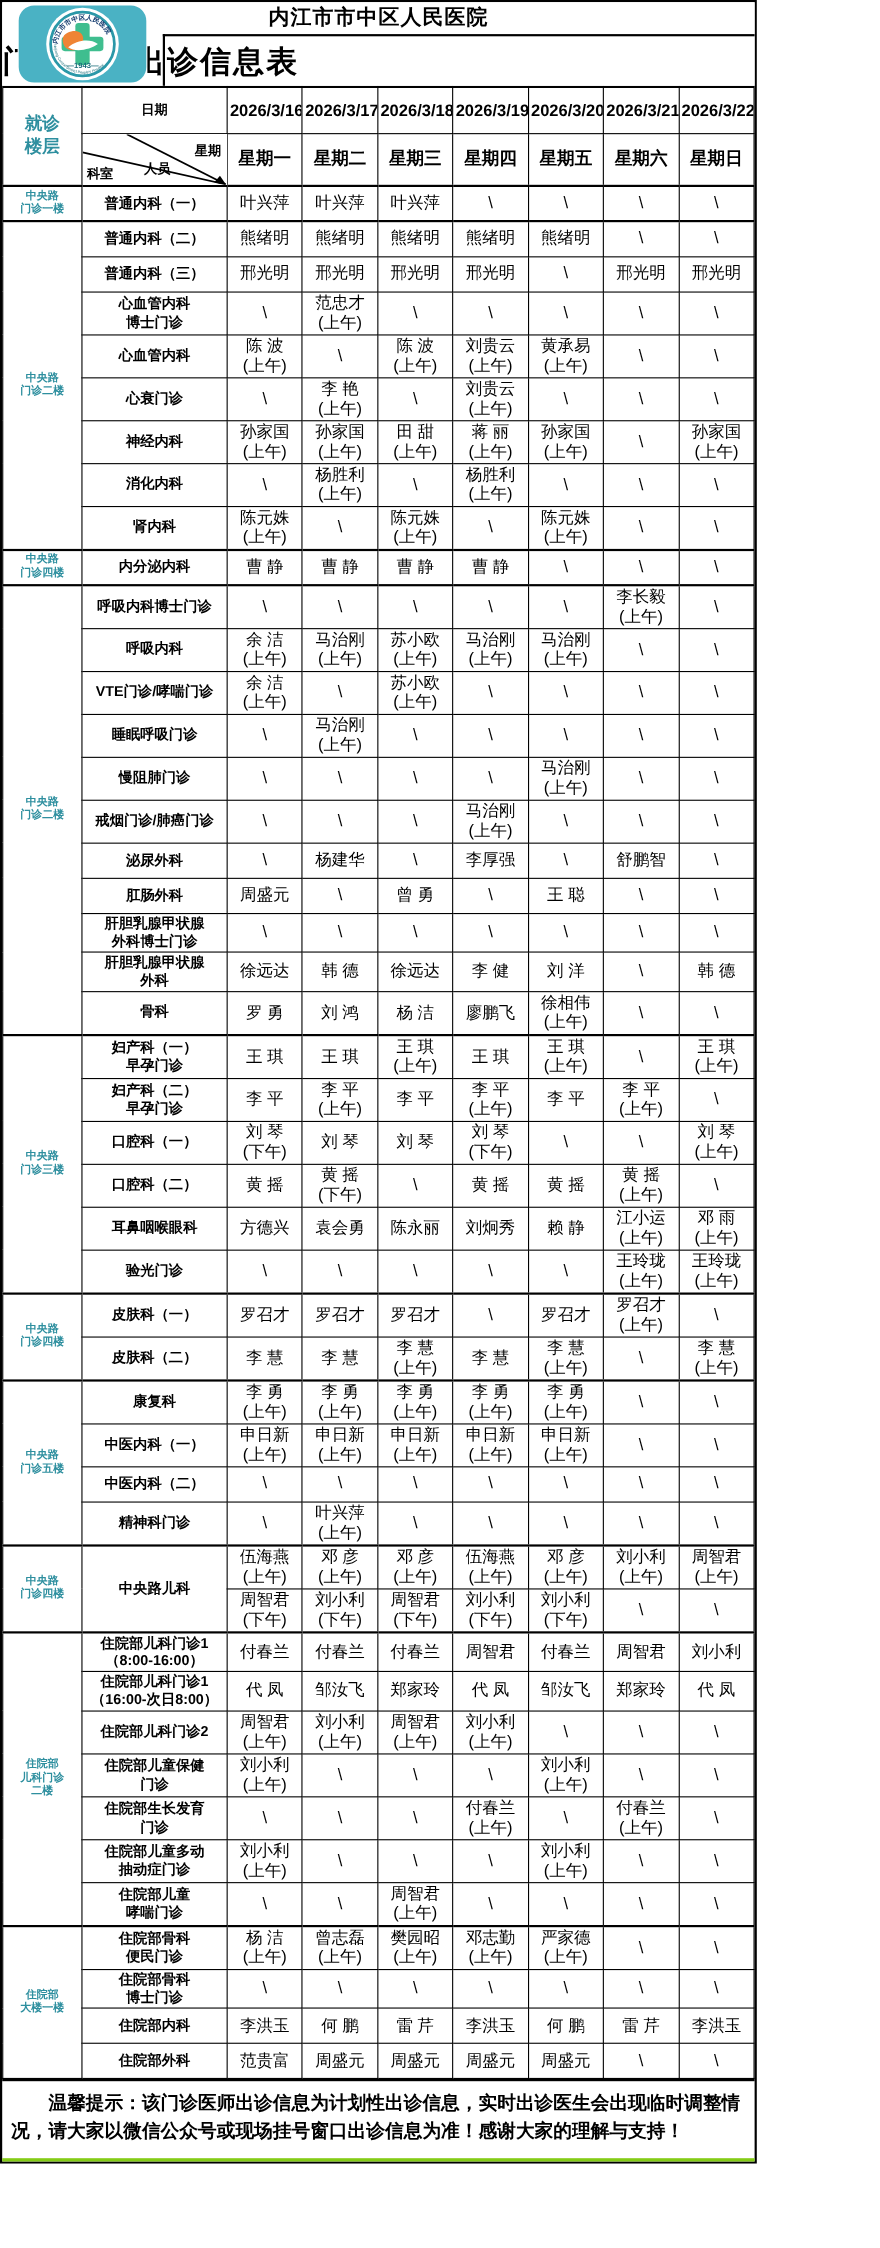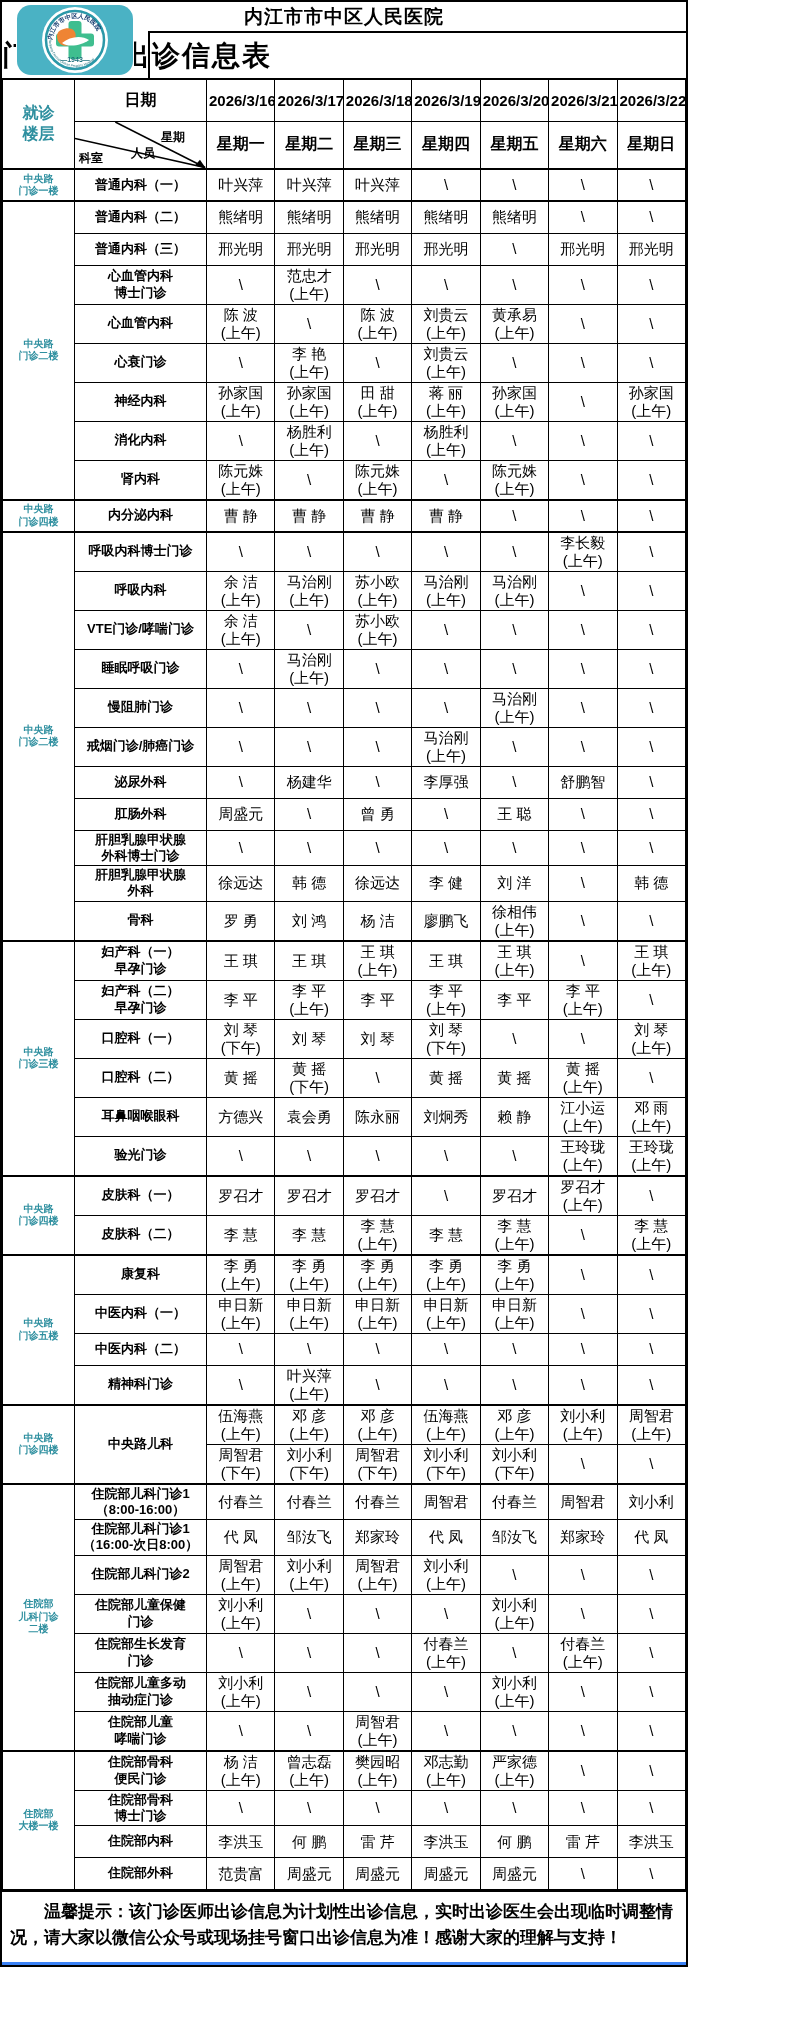--- a/index.html
+++ b/index.html
@@ -65,33 +65,33 @@
     overflow:hidden;
   }
   thead th{ background:#fff; }
   .corner{
     color:var(--teal);
     font-weight:bold;
     font-size:16px;
     white-space:pre-line;
     line-height:1.3;
   }
-  .date-label{ font-weight:bold; font-size:16px; height:42px; }
+  .date-label{ font-weight:bold; font-size:12px; height:42px; }
   .date-head{ font-weight:bold; font-size:15px; height:42px; }
   .week-head{ font-weight:bold; font-size:16px; height:48px; }
   .diag{
     position:relative;
     padding:0;
     height:48px;
   }
   .diag svg{ position:absolute; left:0; top:0; width:100%; height:100%; }
   .diag span{
     position:absolute; font-size:12px; font-weight:bold; line-height:1;
   }
-  .diag .d-week{ right:21px; top:9px; }
+  .diag .d-week{ right:5px; top:9px; }
   .diag .d-person{ left:56px; top:25px; }
   .diag .d-dept{ left:4px; top:30px; }
 
   .loc-cell{
     color:var(--teal);
     font-weight:bold;
     font-size:10px;
     white-space:pre-line;
     line-height:1.25;
   }
@@ -110,21 +110,21 @@
   tr.group-start td{ border-top:2px solid var(--border); }
 
   
   .notice{
     border-top:2px solid var(--border);
     padding:7px 8px 12px 8px;
     font-weight:bold;
     font-size:17px;
     line-height:1.5;
     text-indent:2em;
-    border-bottom:3px solid #3b82f6;
+    border-bottom:3px solid #84cc16;
   }
 </style>
 </head>
 <body>
 
 <div class="page">
 
   <div class="top">
     <div class="hline"></div>
     <div class="vline"></div>

